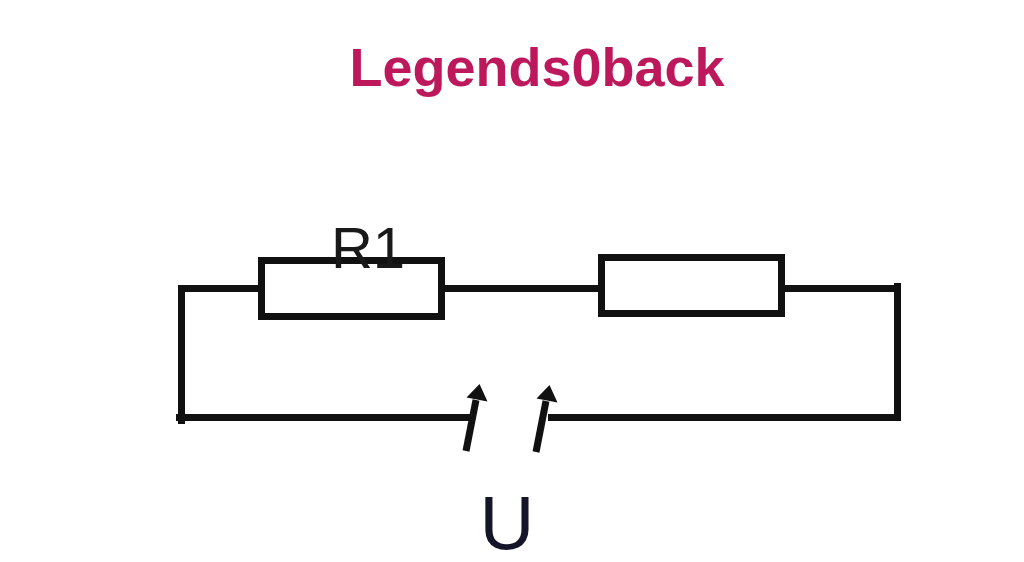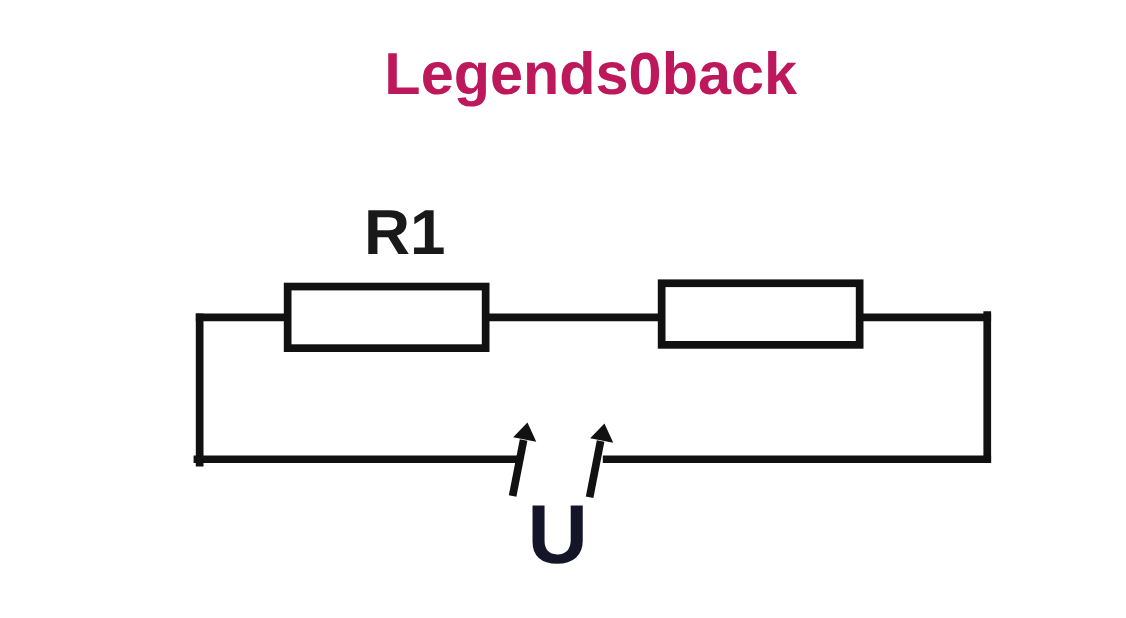--- a/index.html
+++ b/index.html
@@ -28,25 +28,26 @@
     line-height: 1;
     margin-left: 25px;
   }
   .circuit-svg {
     position: absolute;
     top: 0;
     left: 0;
   }
   .comp-label {
     position: absolute;
-    font-weight: bold;
+    font-weight: normal;
     color: #191919;
     line-height: 1;
     transform: translateX(-50%);
     white-space: nowrap;
+    margin-top: 36px;
   }
   .label-r1 { left: 368px; top: 183px; font-size: 58px; }
   .label-r2 { left: 689px; top: 180px; font-size: 58px; }
   .label-u  { left: 507px; top: 449px; font-size: 76px; color: #15152a; }
 </style>
 </head>
 <body>
 
 <div class="canvas">
 

